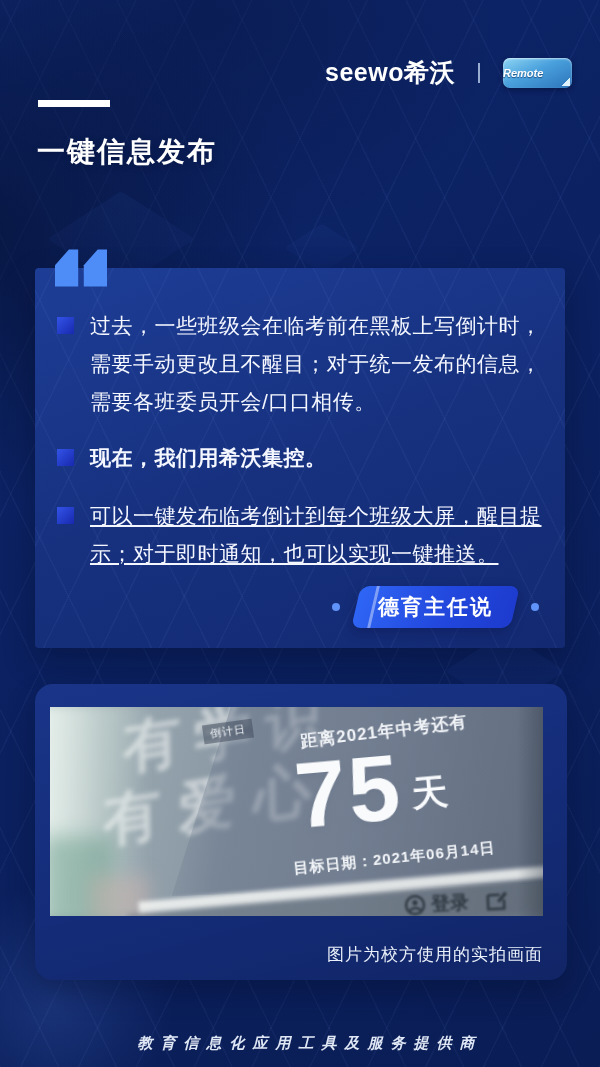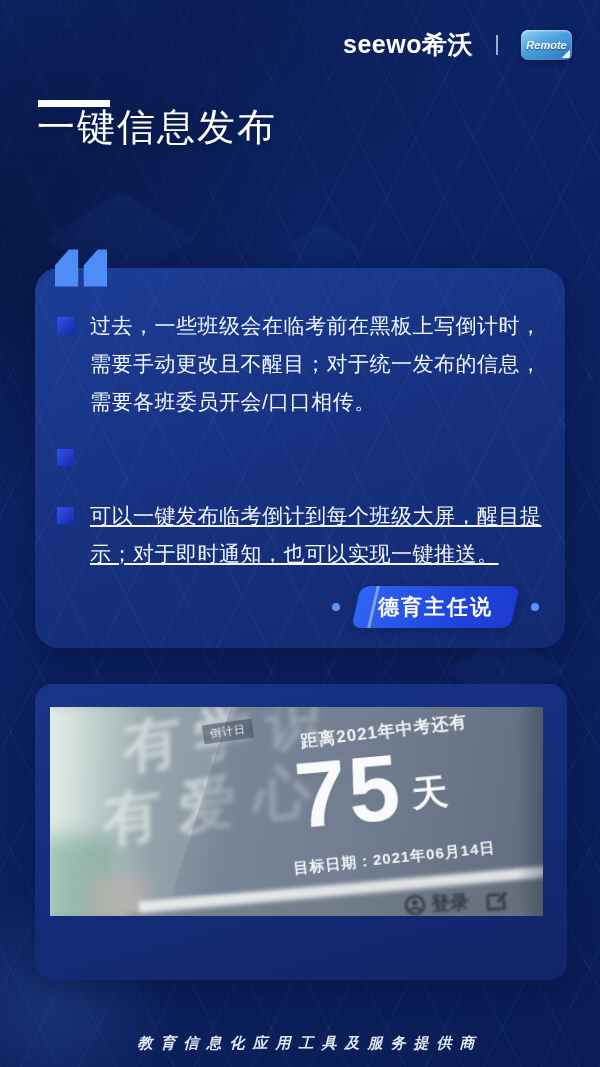--- a/index.html
+++ b/index.html
@@ -18,39 +18,39 @@
   }
 
   .deco-cube{ position:absolute; background:linear-gradient(135deg,#3a62c8,#16307e);
     transform:rotate(45deg) skew(-12deg,-12deg); opacity:.09; border-radius:4px; }
   .dc1{ left:78px;  top:196px; width:86px; height:86px; }
   .dc2{ left:300px; top:226px; width:44px; height:44px; }
   .dc3{ left:470px; top:636px; width:70px; height:70px; opacity:.12; }
   .dc4{ left:420px; top:560px; width:36px; height:36px; }
 
   
-  .brand{ position:absolute; top:28px; right:28px; display:flex; align-items:center; gap:23px; }
+  .brand{ position:absolute; top:56px; right:28px; display:flex; align-items:center; gap:23px; }
   .wordmark{ font-size:25px; font-weight:800; letter-spacing:.5px; color:#fff; }
   .logo-bar{ width:2px; height:20px; background:rgba(200,220,245,0.75); }
-  .remote-badge{ position:relative; width:51px; height:30px; border-radius:7px;
+  .remote-badge{ position:relative; width:69px; height:30px; border-radius:7px;
     background:linear-gradient(155deg,#8ed6f4 0%, #49a0dc 45%, #2c74ba 100%);
     box-shadow:inset 0 1px 2px rgba(255,255,255,0.6), 0 2px 5px rgba(0,10,40,0.45);
-    display:flex; align-items:center; justify-content:center; }
+    display:flex; align-items:center; }
   .remote-badge span{ font-size:11px; font-style:italic; font-weight:700; color:#fff;
     text-shadow:0 1px 1px rgba(20,60,110,0.8); }
   .remote-badge::after{ content:""; position:absolute; right:2px; bottom:2px; width:9px; height:9px;
     background:linear-gradient(315deg, #dff2fc 45%, transparent 46%); }
 
   
   .dash{ position:absolute; left:38px; top:100px; width:72px; height:7px; background:#fff; }
-  .title{ position:absolute; left:37px; top:101px; font-size:38px; font-weight:400;
+  .title{ position:absolute; left:37px; top:126px; font-size:28px; font-weight:700;
     line-height:52px; letter-spacing:2px; text-shadow:0 2px 6px rgba(5,15,50,0.4); }
 
   
-  .quote-card{ position:absolute; left:35px; top:268px; width:530px; height:380px; border-radius:24px;
+  .quote-card{ position:absolute; left:35px; top:268px; width:530px; height:380px; border-radius:4px;
     background:
       repeating-linear-gradient(64deg,  rgba(140,175,255,0.05) 0 1.5px, transparent 1.5px 52px),
       repeating-linear-gradient(-64deg, rgba(140,175,255,0.05) 0 1.5px, transparent 1.5px 52px),
       linear-gradient(160deg, #1d3d96 0%, #17317f 50%, #132a72 100%);
     box-shadow:0 12px 30px rgba(3,10,35,0.35); }
   .quote-icon{ position:absolute; left:20px; top:-20px; width:52px; height:40px; }
   .bullet-sq{ position:absolute; width:17px; height:17px;
     background:linear-gradient(135deg,#3354e8,#1728ae); }
   .bullet-txt{ position:absolute; left:55px; width:452px; font-size:21px; line-height:38px;
     letter-spacing:.5px; color:#f4f7ff; }
@@ -144,20 +144,21 @@
   <div class="quote-card">
     <svg class="quote-icon" viewBox="0 0 56 40">
       <polygon points="15,0 25,0 25,40 0,40 0,17" fill="#4e8cf8"></polygon>
       <polygon points="46,0 56,0 56,40 31,40 31,17" fill="#4e8cf8"></polygon>
     </svg>
 
     <div class="bullet-sq sq1"></div>
     <div class="bullet-txt t1">过去，一些班级会在临考前在黑板上写倒计时，需要手动更改且不醒目；对于统一发布的信息，需要各班委员开会/口口相传。</div>
 
     <div class="bullet-sq sq2"></div>
+    <div class="bullet-txt t2">现在，我们用希沃集控。</div>
 
     <div class="bullet-sq sq3"></div>
     <div class="bullet-txt t3">可以一键发布临考倒计到每个班级大屏，醒目提示；对于即时通知，也可以实现一键推送。</div>
 
     <div class="speaker">
       <div class="speaker-dot"></div>
       <div class="speaker-badge">
         <span>德育主任说</span>
       </div>
       <div class="speaker-dot"></div>
@@ -195,17 +196,18 @@
             <path d="M5.5 16 Q11 11.5 16.5 16" fill="none" stroke="#2e3842" stroke-width="2.4"></path>
           </svg>
           <span>登录</span>
         </div>
         <svg width="24" height="24" viewBox="0 0 24 24">
           <path d="M3 6 h12 M3 6 v14 h16 v-9" fill="none" stroke="#2e3842" stroke-width="2.6"></path>
           <path d="M12 12 L20 3 L22.5 5.5 L14.5 14 Z" fill="#2e3842"></path>
         </svg>
       </div>
     </div>
+    <div class="caption">图片为校方使用的实拍画面</div>
   </div>
 
   <div class="tagline">教育信息化应用工具及服务提供商</div>
 
 </div>
 
 </body></html>

